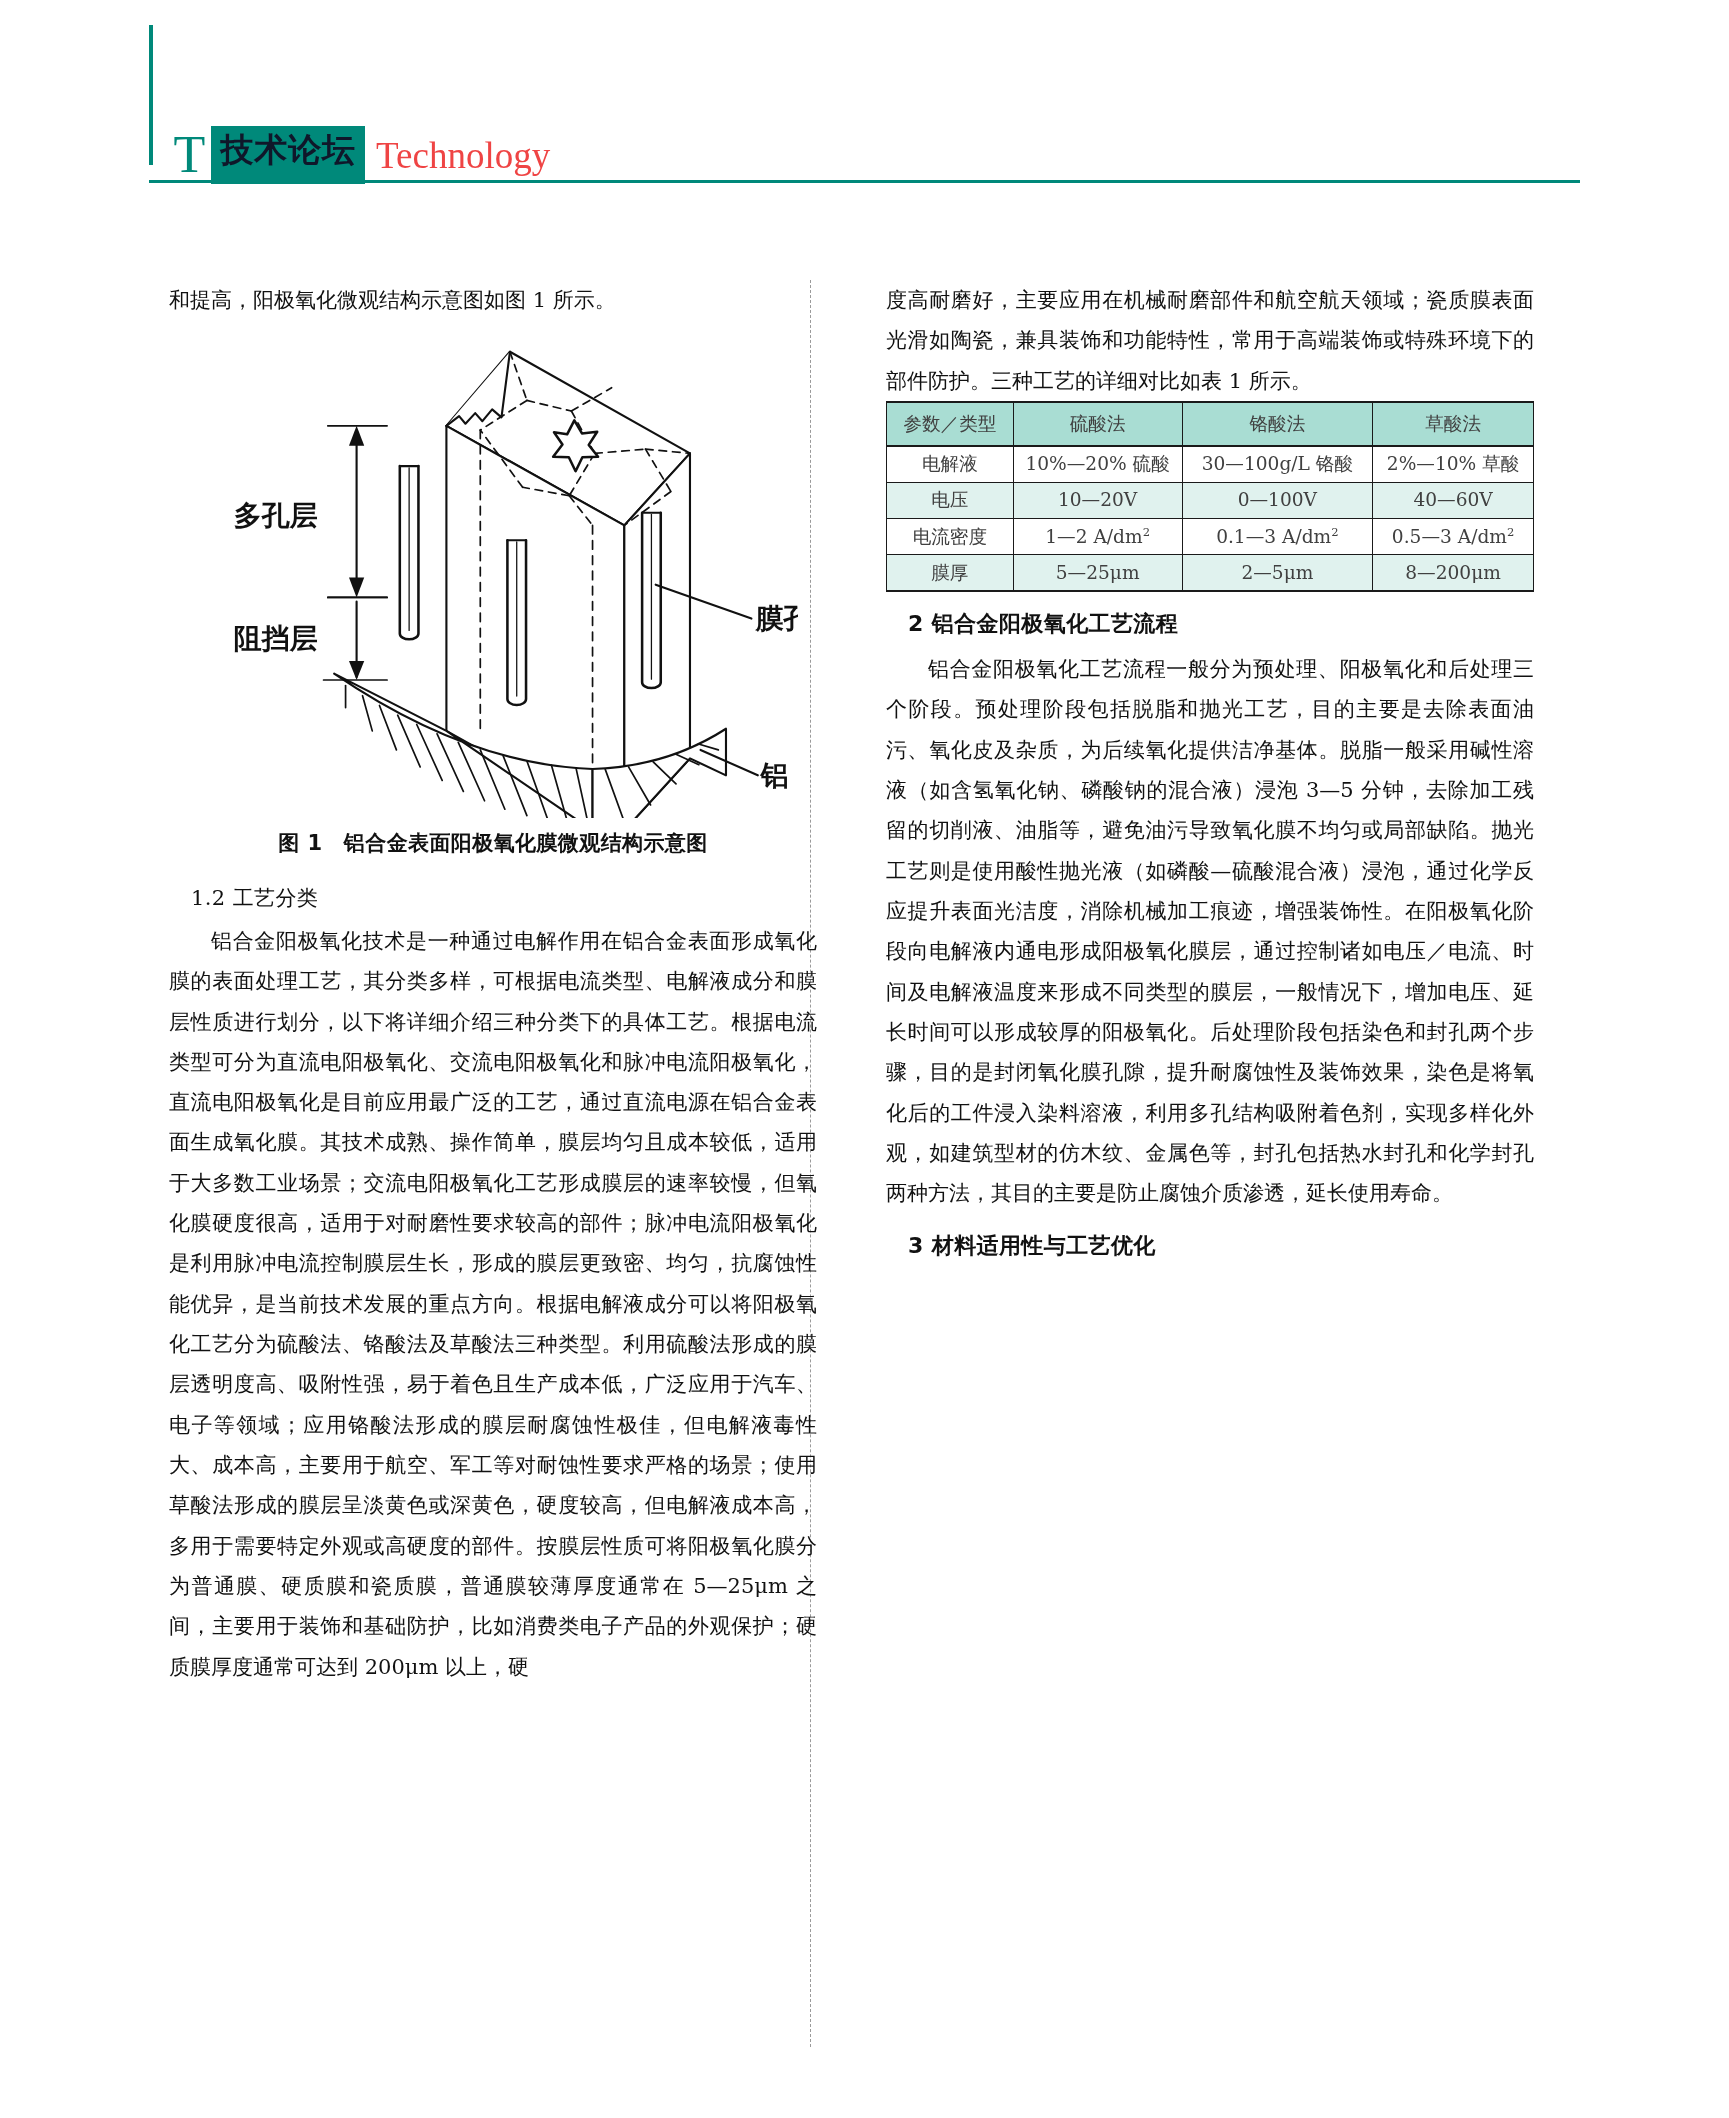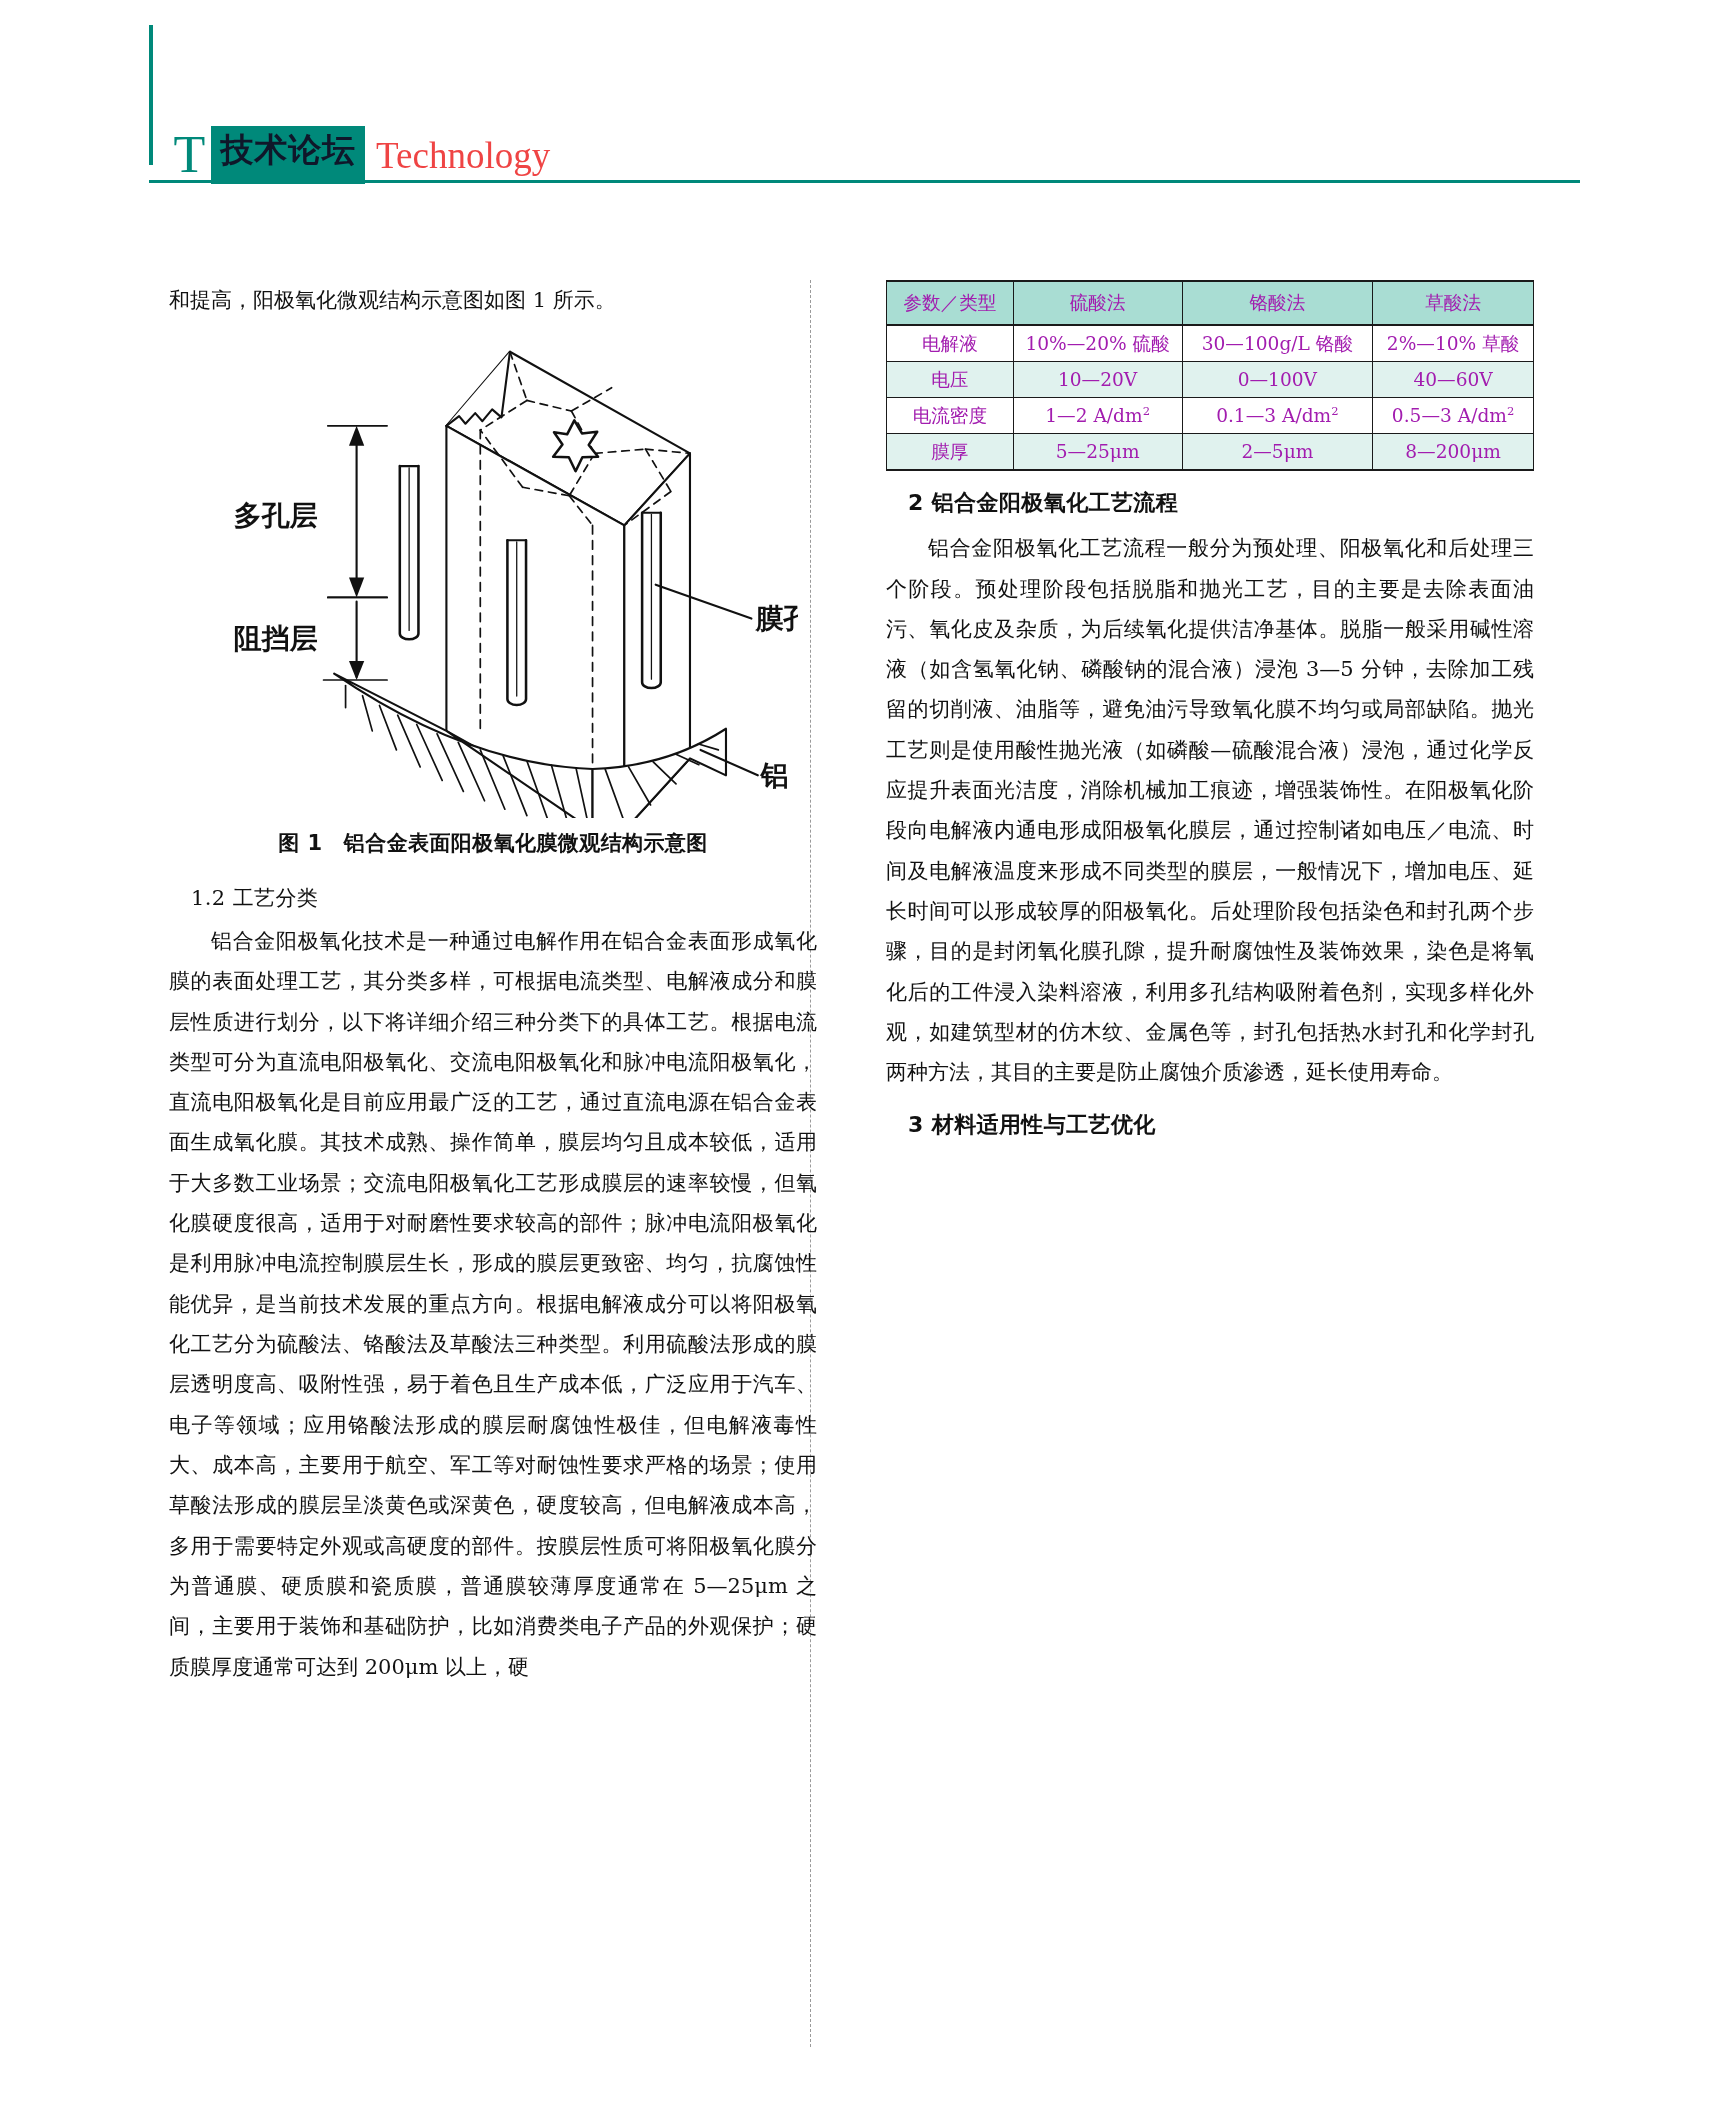--- a/index.html
+++ b/index.html
@@ -121,21 +121,21 @@
     font-family:"DejaVu Serif", serif;
     font-size:18.6px;
     margin:0 0 11px 0;
   }
   table.params th, table.params td {
     border:0.8px solid #1a1a1a;
     text-align:center;
     padding:6.8px 2.5px;
     white-space:nowrap;
     line-height:1.15;
-    color:#a21caf;
+    color:#404040;
   }
   table.params thead th {
     background:#a9ddd3;
     border-top:2.1px solid #1a1a1a;
     border-bottom:2.1px solid #1a1a1a;
     font-weight:400;
     padding:10.2px 2.5px;
   }
   table.params tbody tr.alt td { background:#e0f2ee; }
   table.params tbody tr:last-child td { border-bottom:2.1px solid #1a1a1a; }
@@ -266,20 +266,21 @@
 
     <p class="fig-caption">图 1　铝合金表面阳极氧化膜微观结构示意图</p>
 
     <p class="h-sub">1.2  工艺分类</p>
 
     <p class="body">铝合金阳极氧化技术是一种通过电解作用在铝合金表面形成氧化膜的表面处理工艺，其分类多样，可根据电流类型、电解液成分和膜层性质进行划分，以下将详细介绍三种分类下的具体工艺。根据电流类型可分为直流电阳极氧化、交流电阳极氧化和脉冲电流阳极氧化，直流电阳极氧化是目前应用最广泛的工艺，通过直流电源在铝合金表面生成氧化膜。其技术成熟、操作简单，膜层均匀且成本较低，适用于大多数工业场景；交流电阳极氧化工艺形成膜层的速率较慢，但氧化膜硬度很高，适用于对耐磨性要求较高的部件；脉冲电流阳极氧化是利用脉冲电流控制膜层生长，形成的膜层更致密、均匀，抗腐蚀性能优异，是当前技术发展的重点方向。根据电解液成分可以将阳极氧化工艺分为硫酸法、铬酸法及草酸法三种类型。利用硫酸法形成的膜层透明度高、吸附性强，易于着色且生产成本低，广泛应用于汽车、电子等领域；应用铬酸法形成的膜层耐腐蚀性极佳，但电解液毒性大、成本高，主要用于航空、军工等对耐蚀性要求严格的场景；使用草酸法形成的膜层呈淡黄色或深黄色，硬度较高，但电解液成本高，多用于需要特定外观或高硬度的部件。按膜层性质可将阳极氧化膜分为普通膜、硬质膜和瓷质膜，普通膜较薄厚度通常在 5—25μm 之间，主要用于装饰和基础防护，比如消费类电子产品的外观保护；硬质膜厚度通常可达到 200μm 以上，硬</p>
   </div>
 
   <div class="col col-right">
 
+    <p class="body cont">度高耐磨好，主要应用在机械耐磨部件和航空航天领域；瓷质膜表面光滑如陶瓷，兼具装饰和功能特性，常用于高端装饰或特殊环境下的部件防护。三种工艺的详细对比如表 1 所示。</p>
 
 
     <table class="params">
       <colgroup>
           <col class="c0">
           <col class="c1">
           <col class="c2">
           <col class="c3">
         </colgroup>
       <thead>

